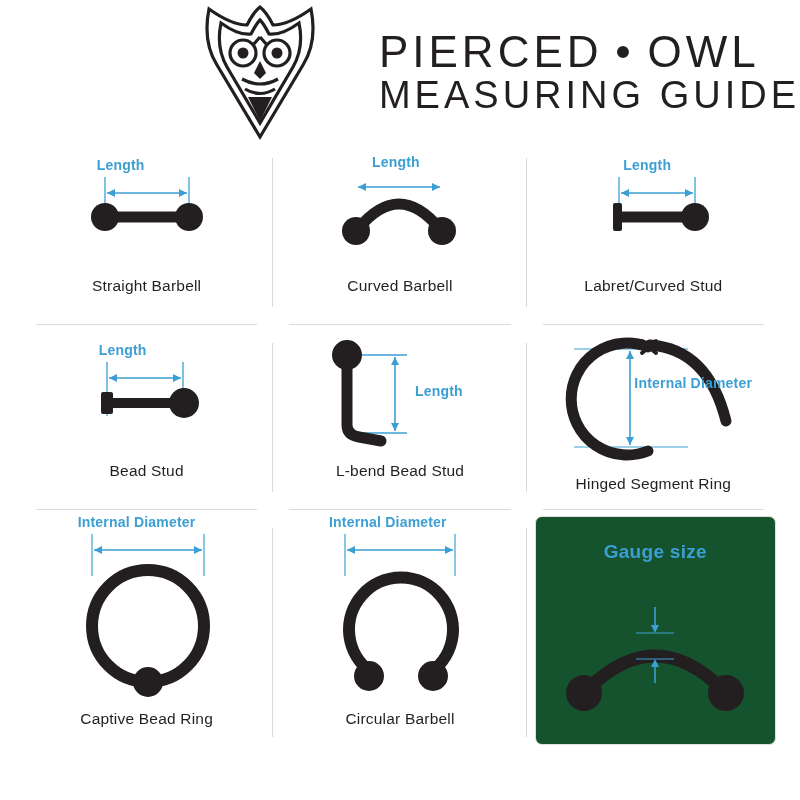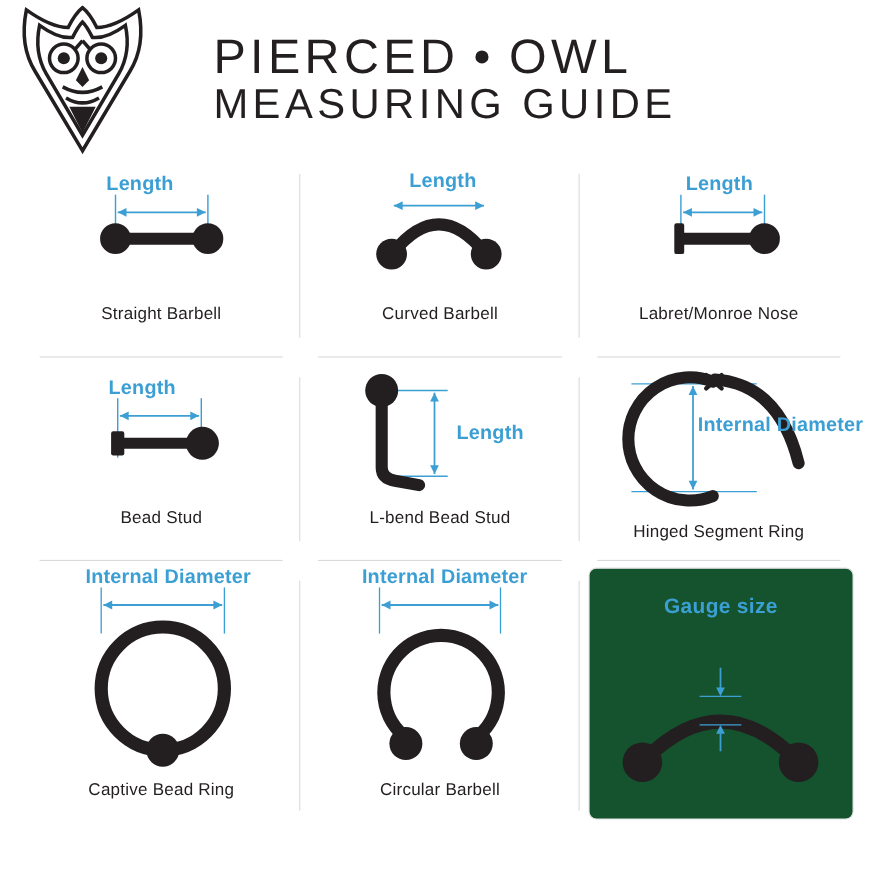--- a/index.html
+++ b/index.html
@@ -19,21 +19,21 @@
     width: 800px;
     height: 800px;
   }
 
   
   .header {
     position: relative;
     height: 140px;
     display: flex;
     align-items: center;
-    justify-content: flex-start;
+    justify-content: flex-end;
     gap: 40px;
   }
   .logo-wrap {
     width: 150px;
     height: 138px;
     position: relative;
     margin-right: 4px;
   }
   .title-block {
     display: flex;
@@ -108,21 +108,21 @@
     bottom: 0;
     height: 1px;
     background: #d9dadb;
   }
 
   
   .mlabel {
     position: absolute;
     color: #3c9fd4;
     font-weight: bold;
-    font-size: 18px;
+    font-size: 14px;
     letter-spacing: .2px;
     white-space: nowrap;
   }
   .gauge-label {
     position: absolute;
     color: #3c9fd4;
     font-weight: bold;
     font-size: 19px;
     letter-spacing: .3px;
     white-space: nowrap;
@@ -235,21 +235,21 @@
             <line x1="78" y1="44" x2="150" y2="44" stroke="#3c9fd4" stroke-width="1.6"></line>
             <path d="M78 44 l8 -4 v8 z" fill="#3c9fd4"></path>
             <path d="M150 44 l-8 -4 v8 z" fill="#3c9fd4"></path>
 
             <rect x="70" y="54" width="9" height="28" fill="#231f20" rx="2"></rect>
             <line x1="76" y1="68" x2="152" y2="68" stroke="#231f20" stroke-width="11" stroke-linecap="butt"></line>
             <circle cx="152" cy="68" r="14" fill="#231f20"></circle>
           </svg>
         </div>
       </div>
-      <div class="caption">Labret/Monroe Nose</div>
+      <div class="caption">Labret/Curved Stud</div>
     </div>
 
     <div class="cell divider-right divider-bottom">
       <div class="art">
         <div style="position:relative;width:220px;height:120px;">
           <div class="mlabel" style="left:62px;top:8px;">Length</div>
           <svg width="220" height="120" viewBox="0 0 220 120">
             <line x1="70" y1="28" x2="70" y2="82" stroke="#3c9fd4" stroke-width="1.3"></line>
             <line x1="146" y1="28" x2="146" y2="82" stroke="#3c9fd4" stroke-width="1.3"></line>
             <line x1="72" y1="44" x2="144" y2="44" stroke="#3c9fd4" stroke-width="1.6"></line>

